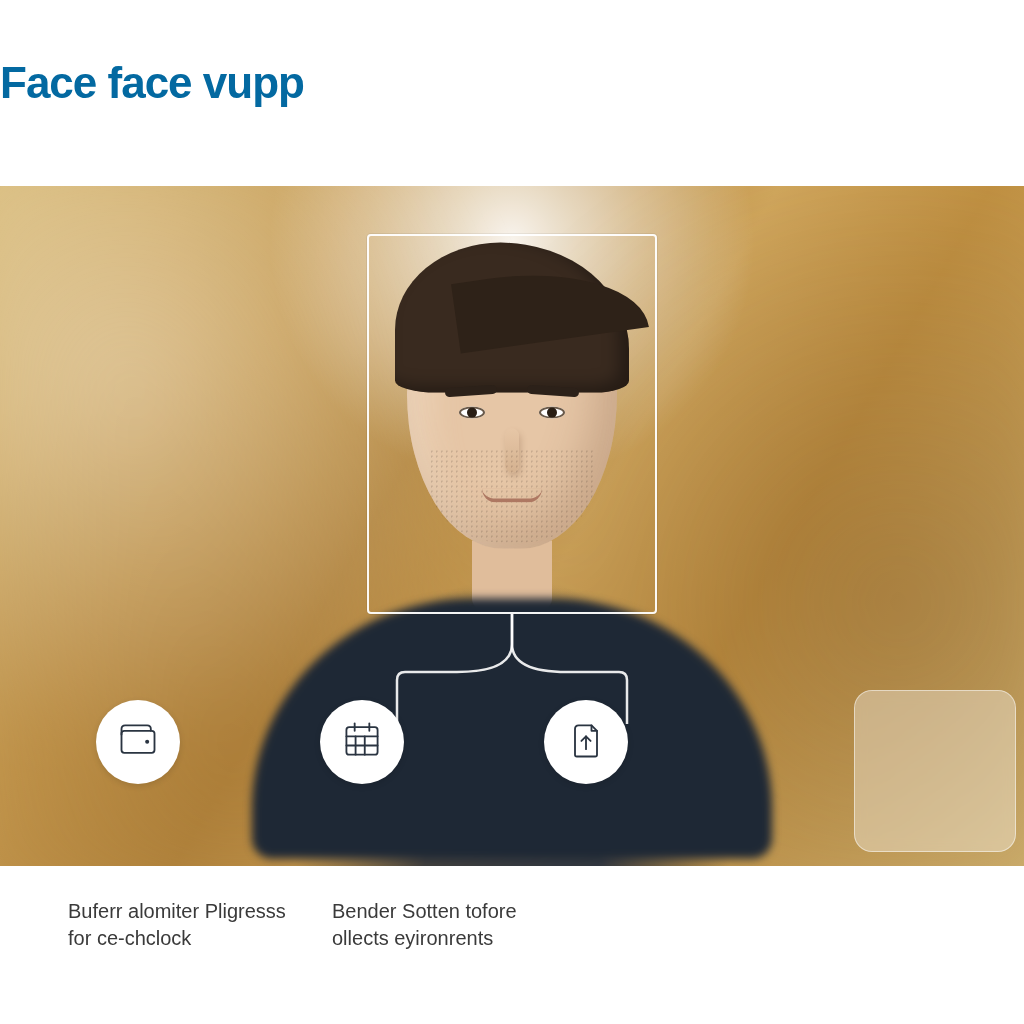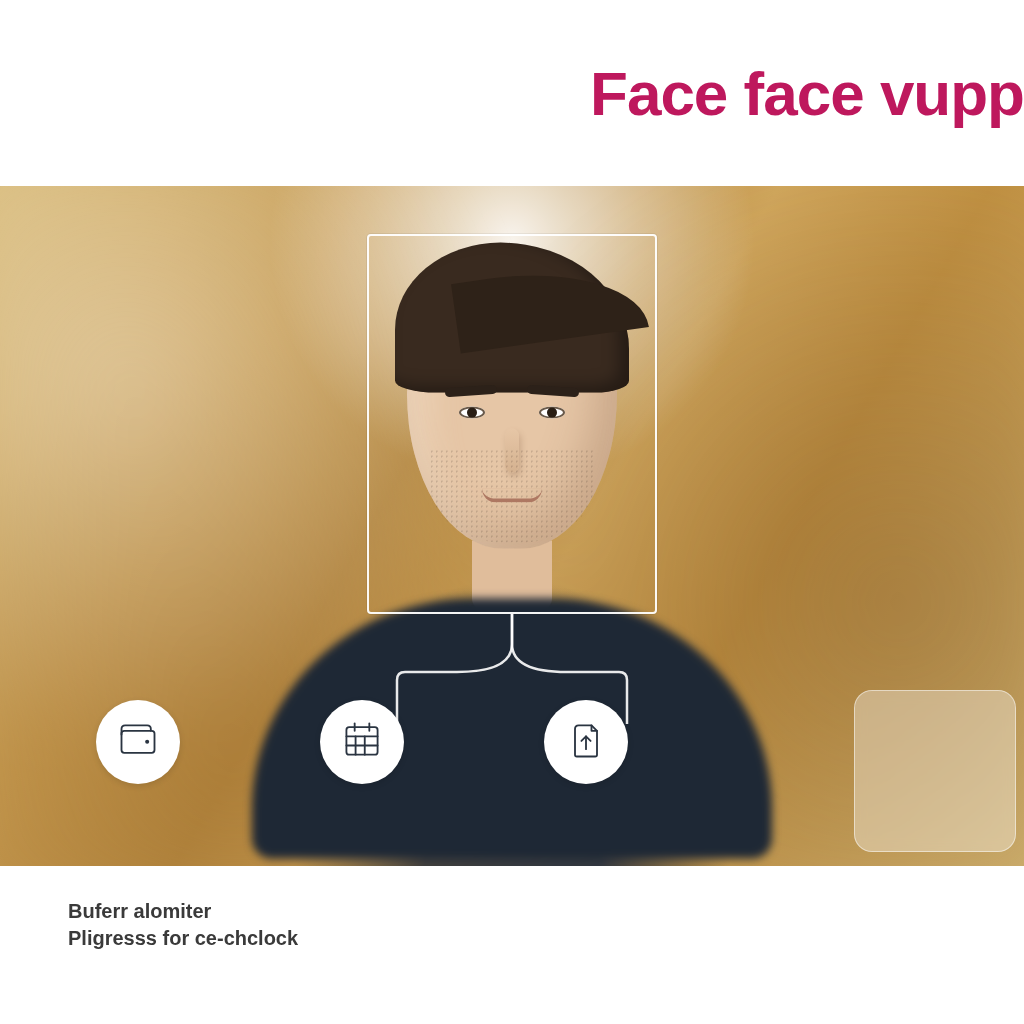--- a/index.html
+++ b/index.html
@@ -3,25 +3,25 @@
 <meta charset="utf-8">
 <style>
   * { box-sizing: border-box; margin: 0; padding: 0; }
   html, body { width: 1024px; height: 1024px; background: #fff; font-family: "Helvetica Neue", Arial, sans-serif; color: #111; }
   .page {
     width: 1024px; height: 1024px; position: relative; overflow: hidden;
   }
   .title {
     position: absolute;
     top: 58px; left: 0; right: 0;
-    text-align: right;
-    font-size: 62px;
+    text-align: left;
+    font-size: 44px;
     font-weight: 700;
     letter-spacing: -1px;
-    color: #be185d;
+    color: #0369a1;
   }
   .hero {
     position: absolute;
     top: 186px; left: 0; right: 0;
     height: 680px;
     background:
       radial-gradient(circle at 50% 8%, rgba(255,255,255,0.9) 0%, rgba(255,255,255,0) 30%),
       radial-gradient(ellipse at 50% 100%, #2a3442 0%, #2a3442 12%, rgba(42,52,66,0) 30%),
       linear-gradient(120deg, #d8b871 0%, #c89a4c 25%, #b98a3e 40%, #d4a85a 55%, #c4923f 70%, #d8b871 100%);
     filter: saturate(0.95);
@@ -120,21 +120,21 @@
   }
 
   .caption-row {
     position: absolute;
     left: 68px; right: 68px;
     top: 898px;
     display: flex; gap: 28px;
     font-size: 20px;
     line-height: 1.35;
     color: #3a3a3a;
-    font-weight: 700;
+    font-weight: 400;
   }
   .caption { width: 236px; }
 </style>
 </head>
 <body>
 
 <div class="page">
 
   <h1 class="title">Face face vupp</h1>
 
@@ -211,15 +211,16 @@
 
     </div>
 
     <div class="panel">
       <span></span>
     </div>
   </div>
 
   <div class="caption-row">
     <div class="caption">Buferr alomiter Pligresss for ce-chclock</div>
+    <div class="caption">Bender Sotten tofore ollects eyironrents</div>
   </div>
 
 </div>
 
 </body></html>

